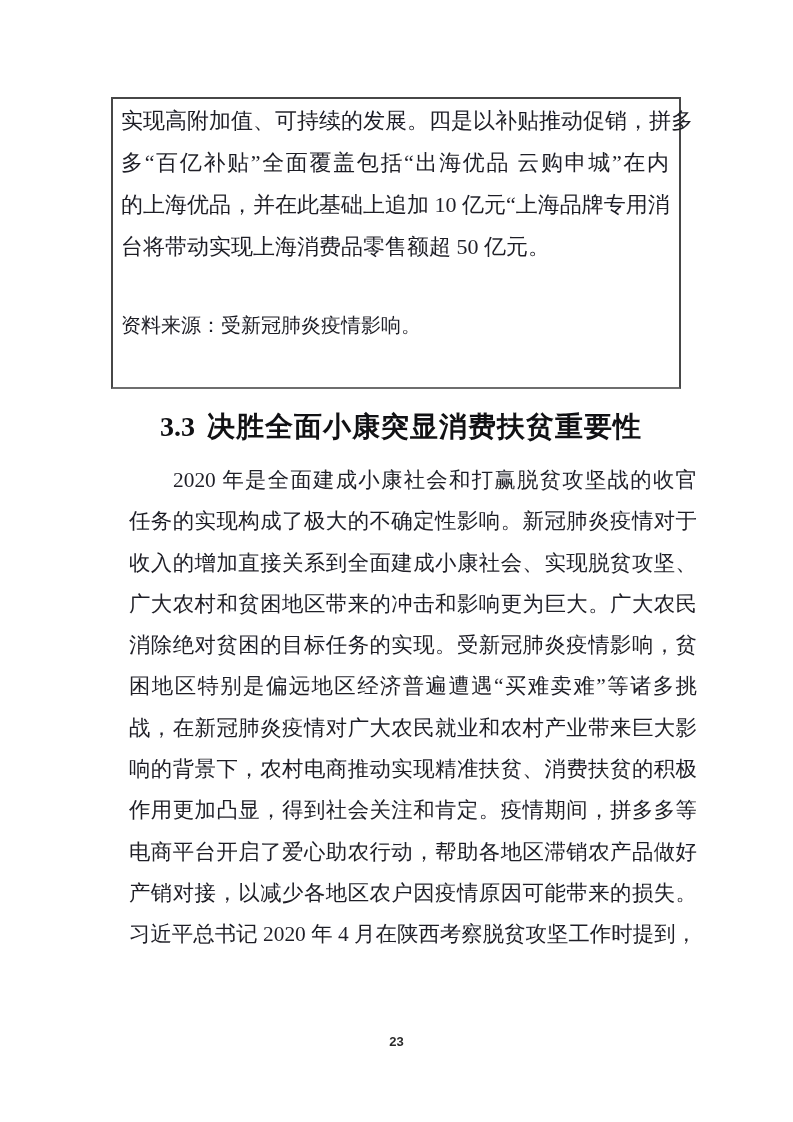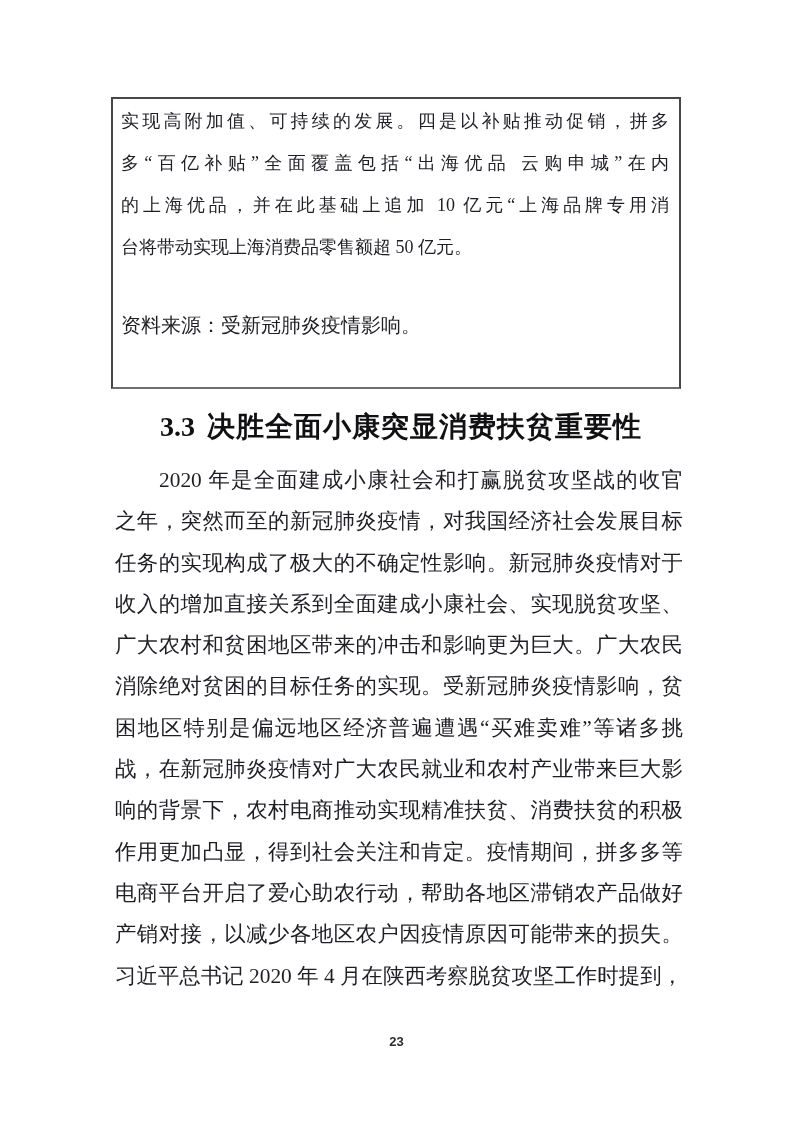--- a/index.html
+++ b/index.html
@@ -23,21 +23,21 @@
     top: 97px;
     width: 570px;
     height: 292px;
     box-sizing: border-box;
     border: 2px solid #474747;
     border-bottom-color: #6e6e6e;
     padding: 1px 10px 4px 8px;
     background: #ffffff;
   }
   .source-box .bline {
-    font-size: 18px;
+    font-size: 22px;
     line-height: 42px;
     text-align: justify;
     text-align-last: justify;
     white-space: nowrap;
   }
   .source-box .bline.plain {
     text-align-last: left;
     white-space: normal;
   }
   .source-note {
@@ -58,21 +58,21 @@
     color: #111114;
     white-space: nowrap;
   }
   .section-heading .sec-num {
     margin-right: 12px;
     letter-spacing: 0;
   }
   
   .body-paragraph {
     position: absolute;
-    left: 115px;
+    left: 129px;
     top: 460px;
     width: 568px;
   }
   .body-paragraph .pline {
     font-size: 21.4px;
     line-height: 41.3px;
     text-align: justify;
     text-align-last: justify;
     white-space: nowrap;
   }
@@ -106,21 +106,20 @@
     <div class="bline plain">台将带动实现上海消费品零售额超 50 亿元。</div>
     <div class="source-note">资料来源：受新冠肺炎疫情影响。</div>
   </div>
 
   <h2 class="section-heading">
     <span class="sec-num">3.3</span><span>决胜全面小康突显消费扶贫重要性</span>
   </h2>
 
   <div class="body-paragraph">
     <div class="pline indent">2020 年是全面建成小康社会和打赢脱贫攻坚战的收官</div>
-    <div class="pline">之年，突然而至的新冠肺炎疫情，对我国经济社会发展目标</div>
     <div class="pline">任务的实现构成了极大的不确定性影响。新冠肺炎疫情对于</div>
     <div class="pline">收入的增加直接关系到全面建成小康社会、实现脱贫攻坚、</div>
     <div class="pline">广大农村和贫困地区带来的冲击和影响更为巨大。广大农民</div>
     <div class="pline">消除绝对贫困的目标任务的实现。受新冠肺炎疫情影响，贫</div>
     <div class="pline">困地区特别是偏远地区经济普遍遭遇“买难卖难”等诸多挑</div>
     <div class="pline">战，在新冠肺炎疫情对广大农民就业和农村产业带来巨大影</div>
     <div class="pline">响的背景下，农村电商推动实现精准扶贫、消费扶贫的积极</div>
     <div class="pline">作用更加凸显，得到社会关注和肯定。疫情期间，拼多多等</div>
     <div class="pline">电商平台开启了爱心助农行动，帮助各地区滞销农产品做好</div>
     <div class="pline">产销对接，以减少各地区农户因疫情原因可能带来的损失。</div>

